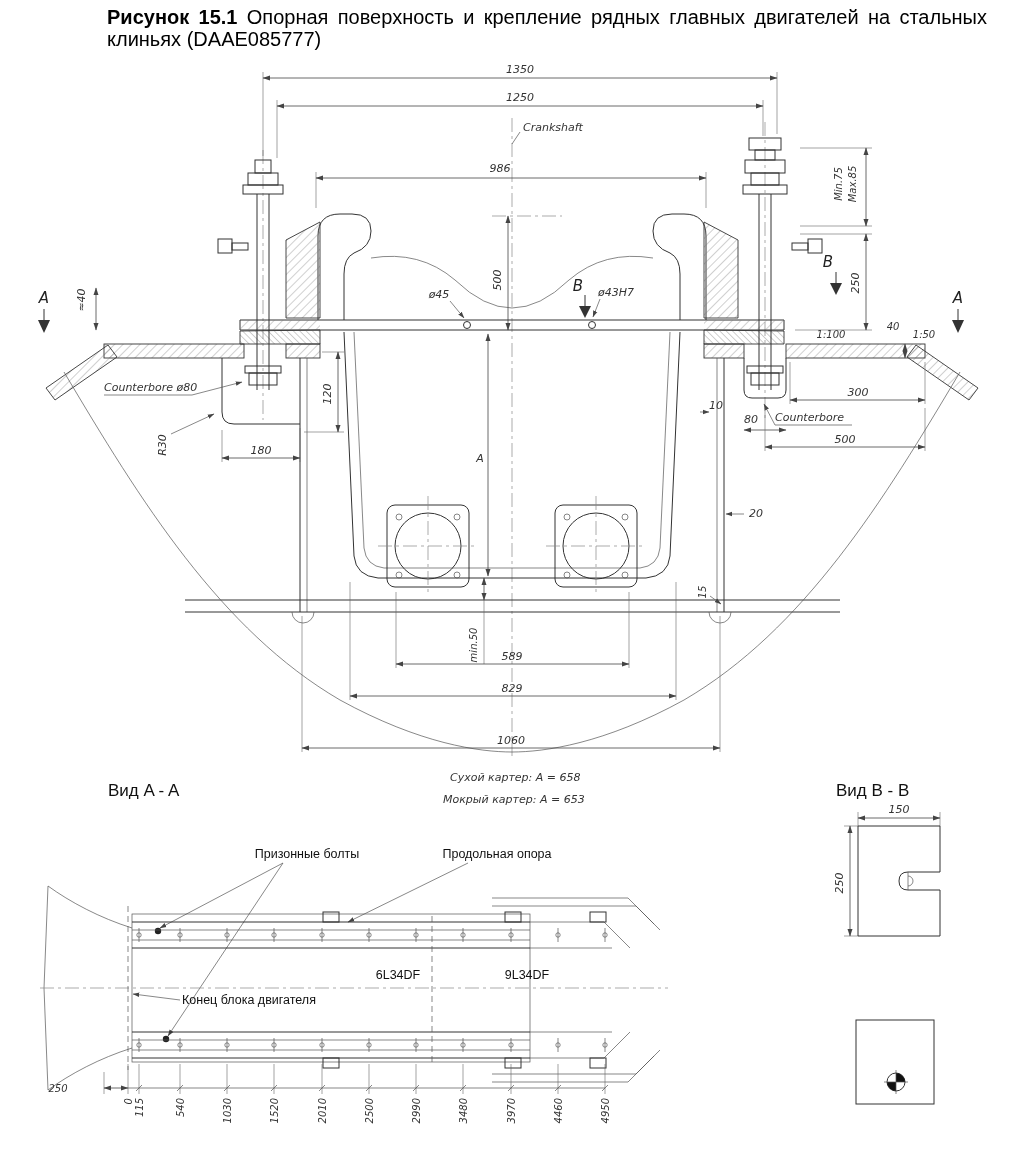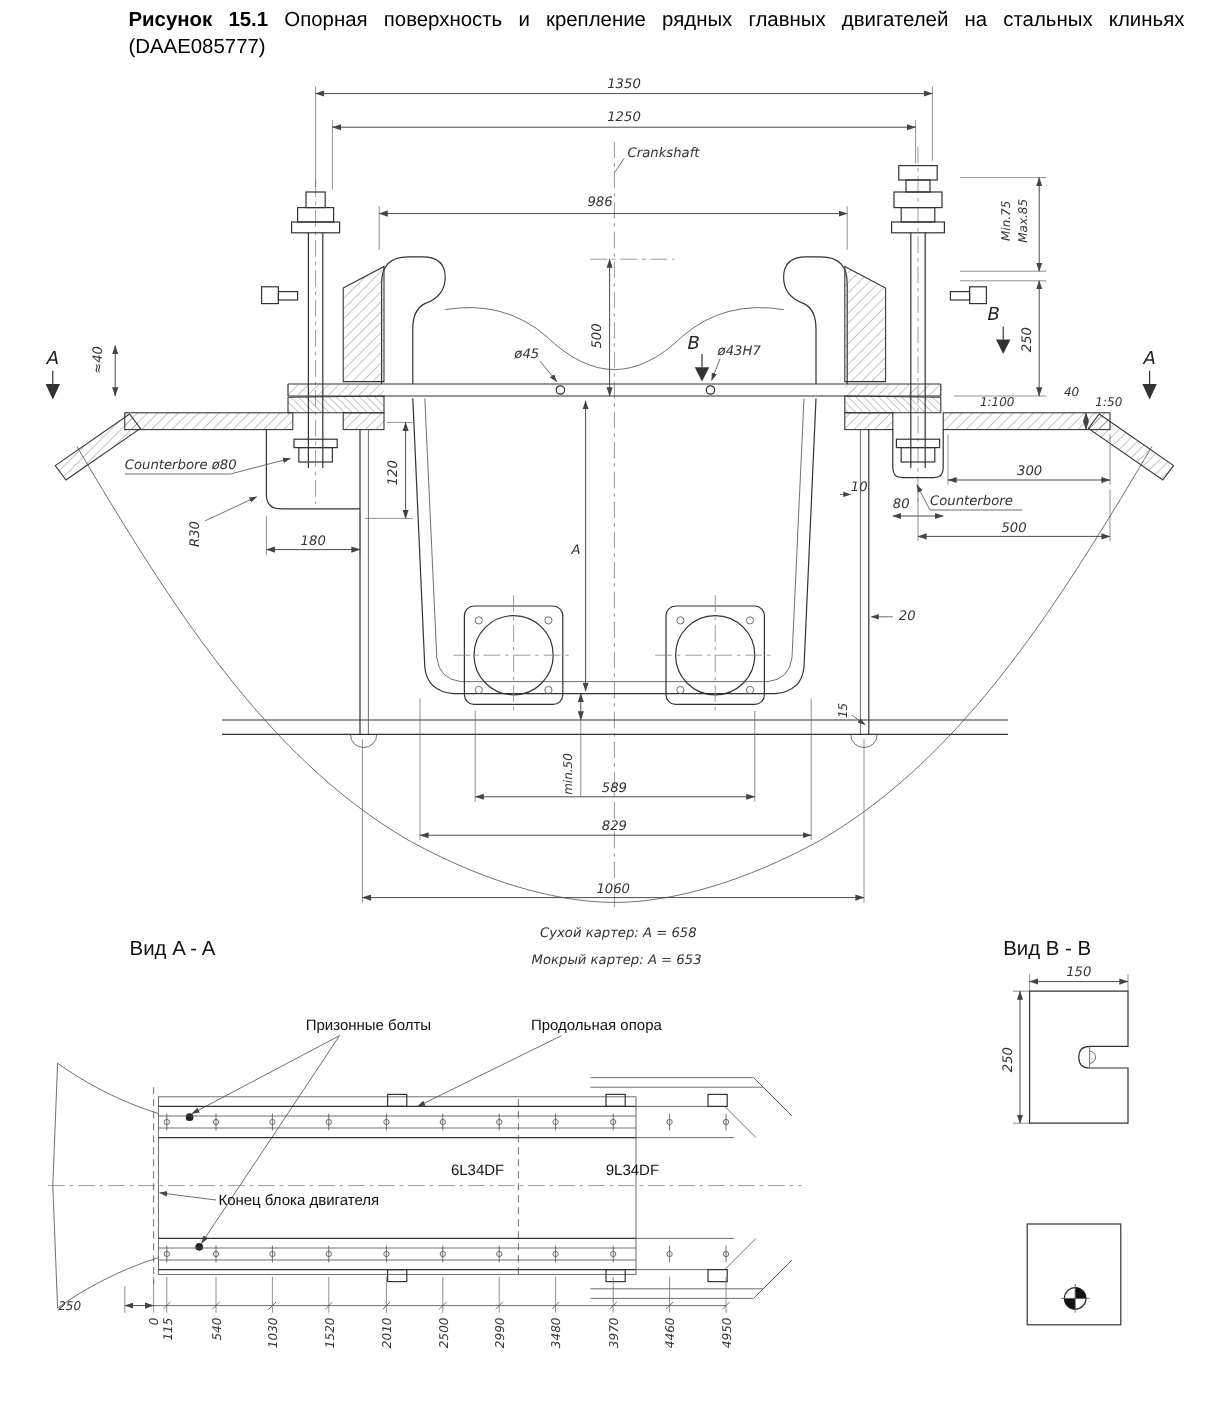--- a/index.html
+++ b/index.html
@@ -1,18 +1,18 @@
 <!DOCTYPE html>
 <html><head>
 <meta charset="utf-8">
 <style>
   html,body{margin:0;padding:0;background:#fff;}
   #page{position:relative;width:1016px;height:1173px;background:#fff;overflow:hidden;
         font-family:"Liberation Sans",sans-serif;}
-  #figure-title{position:absolute;left:107px;top:6px;width:880px;font-size:17px;
+  #figure-title{position:absolute;left:107px;top:6px;width:880px;font-size:20px;
         line-height:22px;color:#000;text-align:justify;}
   #figure-title .bold{font-weight:bold;}
   svg{position:absolute;left:0;top:0;}
   .o{stroke:#333;stroke-width:1;fill:none;}
   .t{stroke:#555;stroke-width:.7;fill:none;}
   .ext{stroke:#666;stroke-width:.6;fill:none;}
   .dl{stroke:#444;stroke-width:.8;fill:none;}
   .cl{stroke:#888;stroke-width:.7;fill:none;stroke-dasharray:14 4 3 4;}
   .dash{stroke:#555;stroke-width:.7;fill:none;stroke-dasharray:6 4;}
   .dim{font:italic 11px "DejaVu Sans",sans-serif;fill:#333;}

